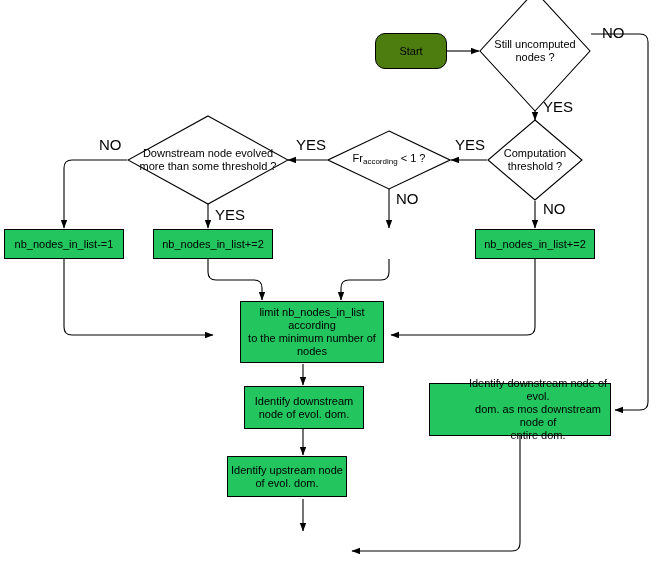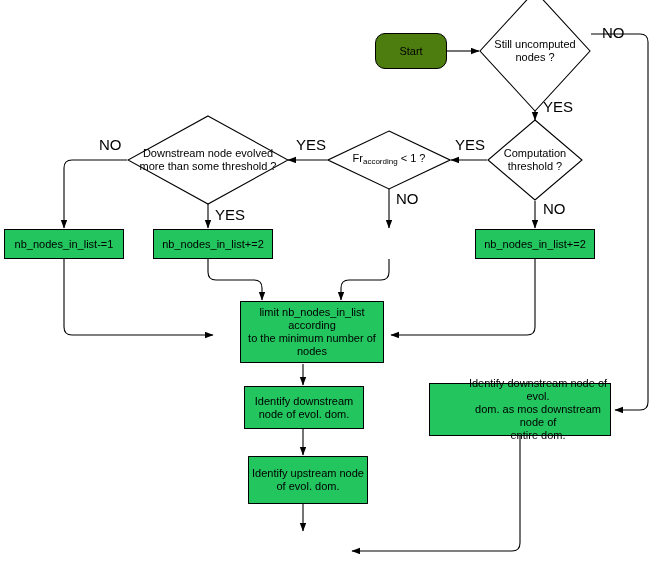--- a/index.html
+++ b/index.html
@@ -143,21 +143,21 @@
     </div>
   </div>
 
   <div class="node proc" style="left:244px;top:386px;width:120px;height:43px;">
     <div>
       <div>Identify downstream</div>
       <div>node of evol. dom.</div>
     </div>
   </div>
 
-  <div class="node proc" style="left:248px;top:456px;width:120px;height:48px;">
+  <div class="node proc" style="left:227px;top:456px;width:120px;height:41px;">
     <div>
       <div>Identify upstream node</div>
       <div>of evol. dom.</div>
     </div>
   </div>
 
   <div class="node proc" style="left:429px;top:383px;width:182px;height:53px;padding-left:36px;">
     <div>
       <div>Identify downstream node of evol.</div>
       <div>dom. as mos downstream node of</div>

